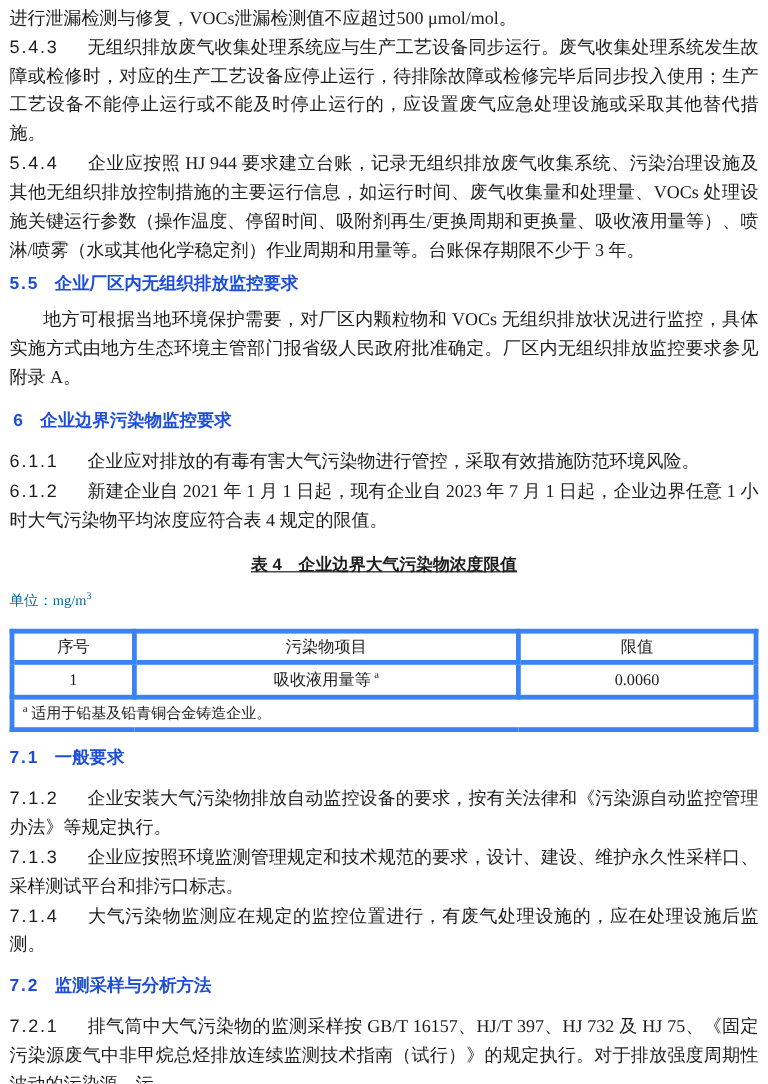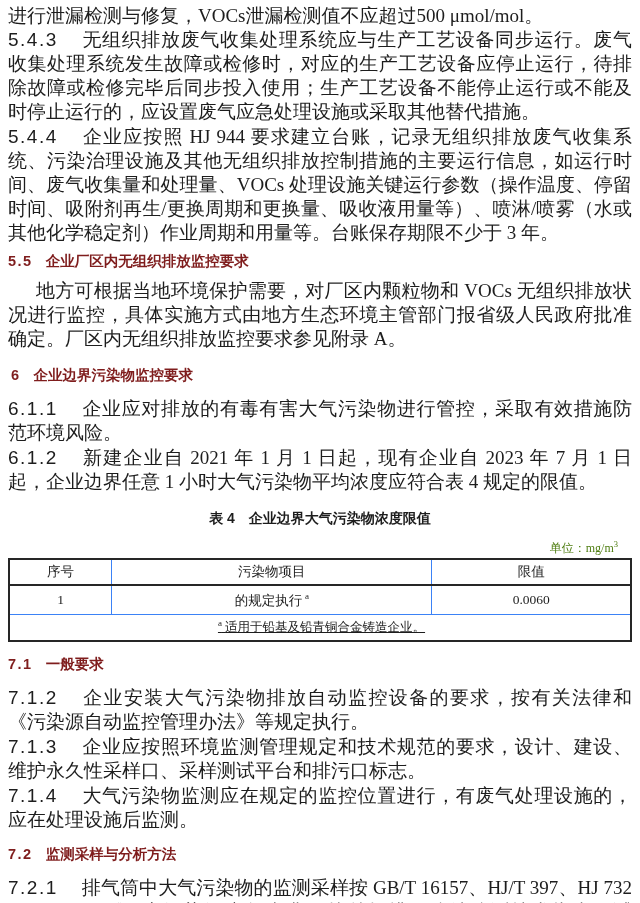--- a/index.html
+++ b/index.html
@@ -5,63 +5,63 @@
   * { margin: 0; padding: 0; box-sizing: border-box; }
   html, body { background: #ffffff; }
   body {
     width: 640px; height: 903px; overflow: hidden;
     font-family: "Liberation Serif", "DejaVu Serif", serif;
     color: #1d1d1d;
   }
   .page { width: 640px; height: 903px; padding: 4px 8px 0 8px; background: #ffffff; }
 
   p.body {
-    font-size: 19px; line-height: 24px;
+    font-size: 15px; line-height: 24px;
     text-align: justify; text-align-last: left;
   }
   p.clause { margin-bottom: 1px; }
   .num {
     font-family: "Liberation Sans", "DejaVu Sans", sans-serif;
     letter-spacing: 1.5px; margin-right: 24px; white-space: nowrap;
   }
   p.indent { text-indent: 28px; }
 
   .h1, .h2 {
     font-family: "Liberation Sans", "DejaVu Sans", sans-serif;
-    font-weight: bold; font-size: 14.5px; line-height: 20px; color: #7f1d1d;
+    font-weight: bold; font-size: 14.5px; line-height: 20px; color: #1d4ed8;
   }
   .h1 { margin: 14px 0 12px 3px; }
   .h2 { margin: 6px 0 8px 0; }
   .h2.later { margin: 12px 0 12px 0; }
   .h1.sec7 { margin: 26px 0 14px 0; }
   .hnum { letter-spacing: 1.5px; margin-right: 13px; }
 
   .table-title {
     text-align: center; font-family: "Liberation Sans", "DejaVu Sans", sans-serif;
-    font-weight: bold; font-size: 14px; line-height: 20px; margin: 14px 0 8px 0;
+    font-weight: bold; font-size: 14px; line-height: 20px; margin: 14px 0 8px 0; text-decoration: underline;
   }
   .table-unit {
-    text-align: right; font-size: 12px; line-height: 16px;
-    padding-right: 14px; margin-bottom: 2px; color: #4d7c0f;
+    font-size: 12px; line-height: 16px;
+    padding-right: 14px; margin-bottom: 16px; color: #0369a1;
   }
   .table-unit sup { font-size: 8.5px; }
 
   table.t4 {
     width: 100%; border-collapse: collapse; table-layout: fixed;
     border: 2px solid #262626;
   }
   table.t4 th, table.t4 td {
-    border: 1px solid #3b82f6; text-align: center;
+    border: 4px solid #3b82f6; text-align: center;
     font-weight: normal; font-size: 13.5px; color: #1d1d1d;
     padding: 2px 4px;
   }
   table.t4 thead th { height: 26px; border-bottom: 2px solid #262626; }
   table.t4 tr.data td { height: 29px; }
   table.t4 td.footnote {
-    text-align: center; font-size: 12.5px; height: 27px; padding-left: 7px; text-decoration: underline;
+    text-align: left; font-size: 12.5px; height: 27px; padding-left: 7px;
   }
   sup.fn { font-size: 9px; }
   .col-no { width: 16.5%; }
   .col-poll { width: 51.5%; }
   .col-limit { width: 32%; }
 </style>
 </head>
 <body>
 
 <div class="page">
@@ -95,21 +95,21 @@
     <thead>
       <tr>
         <th>序号</th>
         <th>污染物项目</th>
         <th>限值</th>
       </tr>
     </thead>
     <tbody>
       <tr class="data">
         <td>1</td>
-        <td><span>的规定执行</span> <sup class="fn">a</sup></td>
+        <td><span>吸收液用量等</span> <sup class="fn">a</sup></td>
         <td>0.0060</td>
       </tr>
       <tr>
         <td colspan="3" class="footnote"><sup class="fn">a</sup> <span>适用于铅基及铅青铜合金铸造企业。</span></td>
       </tr>
     </tbody>
   </table>
 
 
   <h3 class="h2 later"><span class="hnum">7.1</span><span>一般要求</span></h3>

